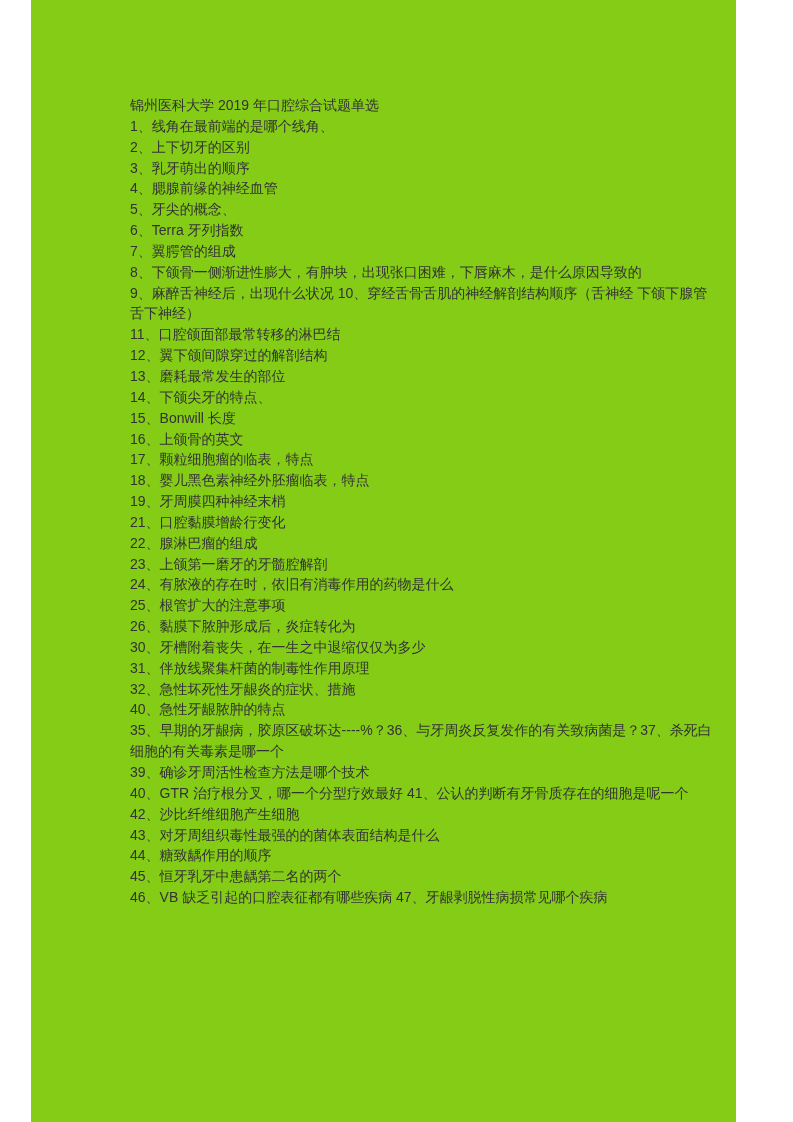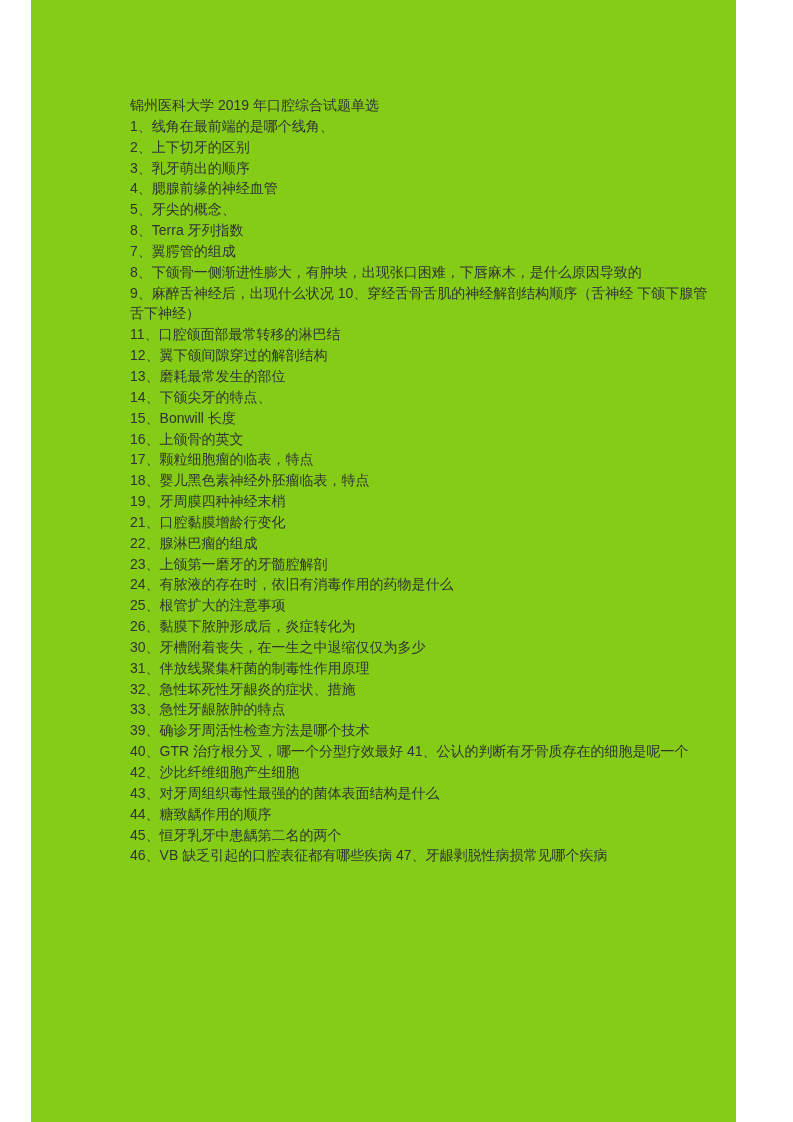--- a/index.html
+++ b/index.html
@@ -37,21 +37,21 @@
 <body>
 
 <div class="page">
   <div class="content">
     <p>锦州医科大学 2019 年口腔综合试题单选</p>
     <p>1、线角在最前端的是哪个线角、</p>
     <p>2、上下切牙的区别</p>
     <p>3、乳牙萌出的顺序</p>
     <p>4、腮腺前缘的神经血管</p>
     <p>5、牙尖的概念、</p>
-    <p>8、Terra 牙列指数</p>
+    <p>6、Terra 牙列指数</p>
     <p>7、翼腭管的组成</p>
     <p>8、下颌骨一侧渐进性膨大，有肿块，出现张口困难，下唇麻木，是什么原因导致的</p>
     <p>9、麻醉舌神经后，出现什么状况 10、穿经舌骨舌肌的神经解剖结构顺序（舌神经 下颌下腺管 舌下神经）</p>
     <p>11、口腔颌面部最常转移的淋巴结</p>
     <p>12、翼下颌间隙穿过的解剖结构</p>
     <p>13、磨耗最常发生的部位</p>
     <p>14、下颌尖牙的特点、</p>
     <p>15、Bonwill 长度</p>
     <p>16、上颌骨的英文</p>
     <p>17、颗粒细胞瘤的临表，特点</p>
@@ -59,21 +59,22 @@
     <p>19、牙周膜四种神经末梢</p>
     <p>21、口腔黏膜增龄行变化</p>
     <p>22、腺淋巴瘤的组成</p>
     <p>23、上颌第一磨牙的牙髓腔解剖</p>
     <p>24、有脓液的存在时，依旧有消毒作用的药物是什么</p>
     <p>25、根管扩大的注意事项</p>
     <p>26、黏膜下脓肿形成后，炎症转化为</p>
     <p>30、牙槽附着丧失，在一生之中退缩仅仅为多少</p>
     <p>31、伴放线聚集杆菌的制毒性作用原理</p>
     <p>32、急性坏死性牙龈炎的症状、措施</p>
-    <p>33、急性牙龈脓肿的特点</p>
+    <p>40、急性牙龈脓肿的特点</p>
+    <p>35、早期的牙龈病，胶原区破坏达----%？36、与牙周炎反复发作的有关致病菌是？37、杀死白细胞的有关毒素是哪一个</p>
     <p>39、确诊牙周活性检查方法是哪个技术</p>
     <p>40、GTR 治疗根分叉，哪一个分型疗效最好 41、公认的判断有牙骨质存在的细胞是呢一个</p>
     <p>42、沙比纤维细胞产生细胞</p>
     <p>43、对牙周组织毒性最强的的菌体表面结构是什么</p>
     <p>44、糖致龋作用的顺序</p>
     <p>45、恒牙乳牙中患龋第二名的两个</p>
     <p>46、VB 缺乏引起的口腔表征都有哪些疾病 47、牙龈剥脱性病损常见哪个疾病</p>
   </div>
 </div>
 

